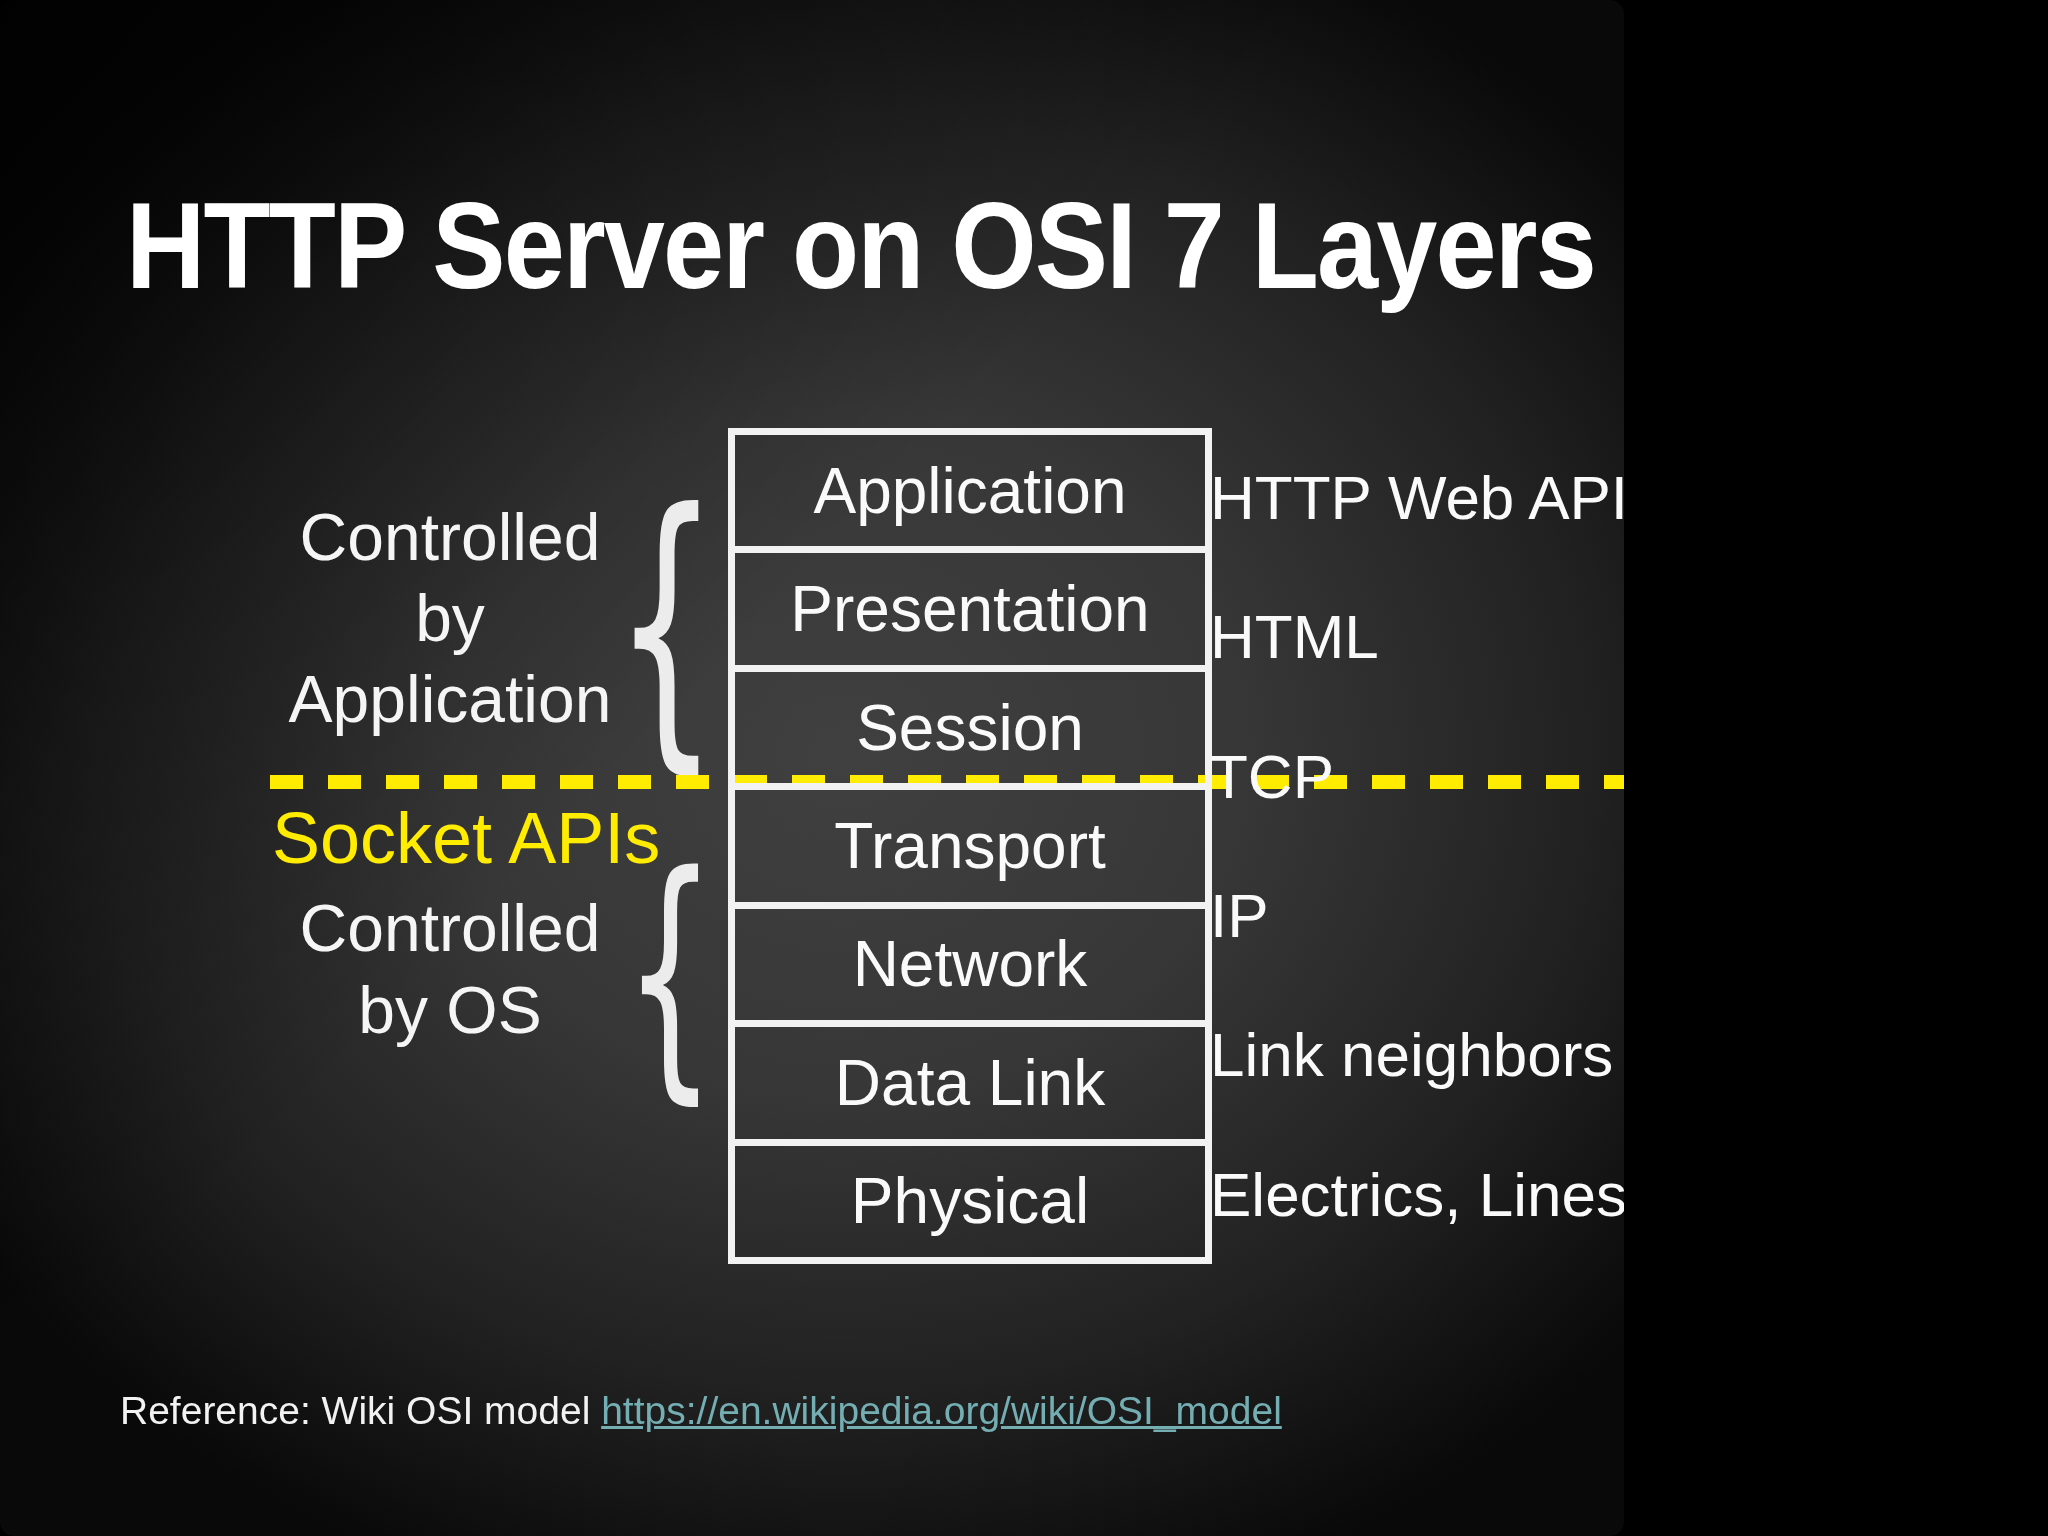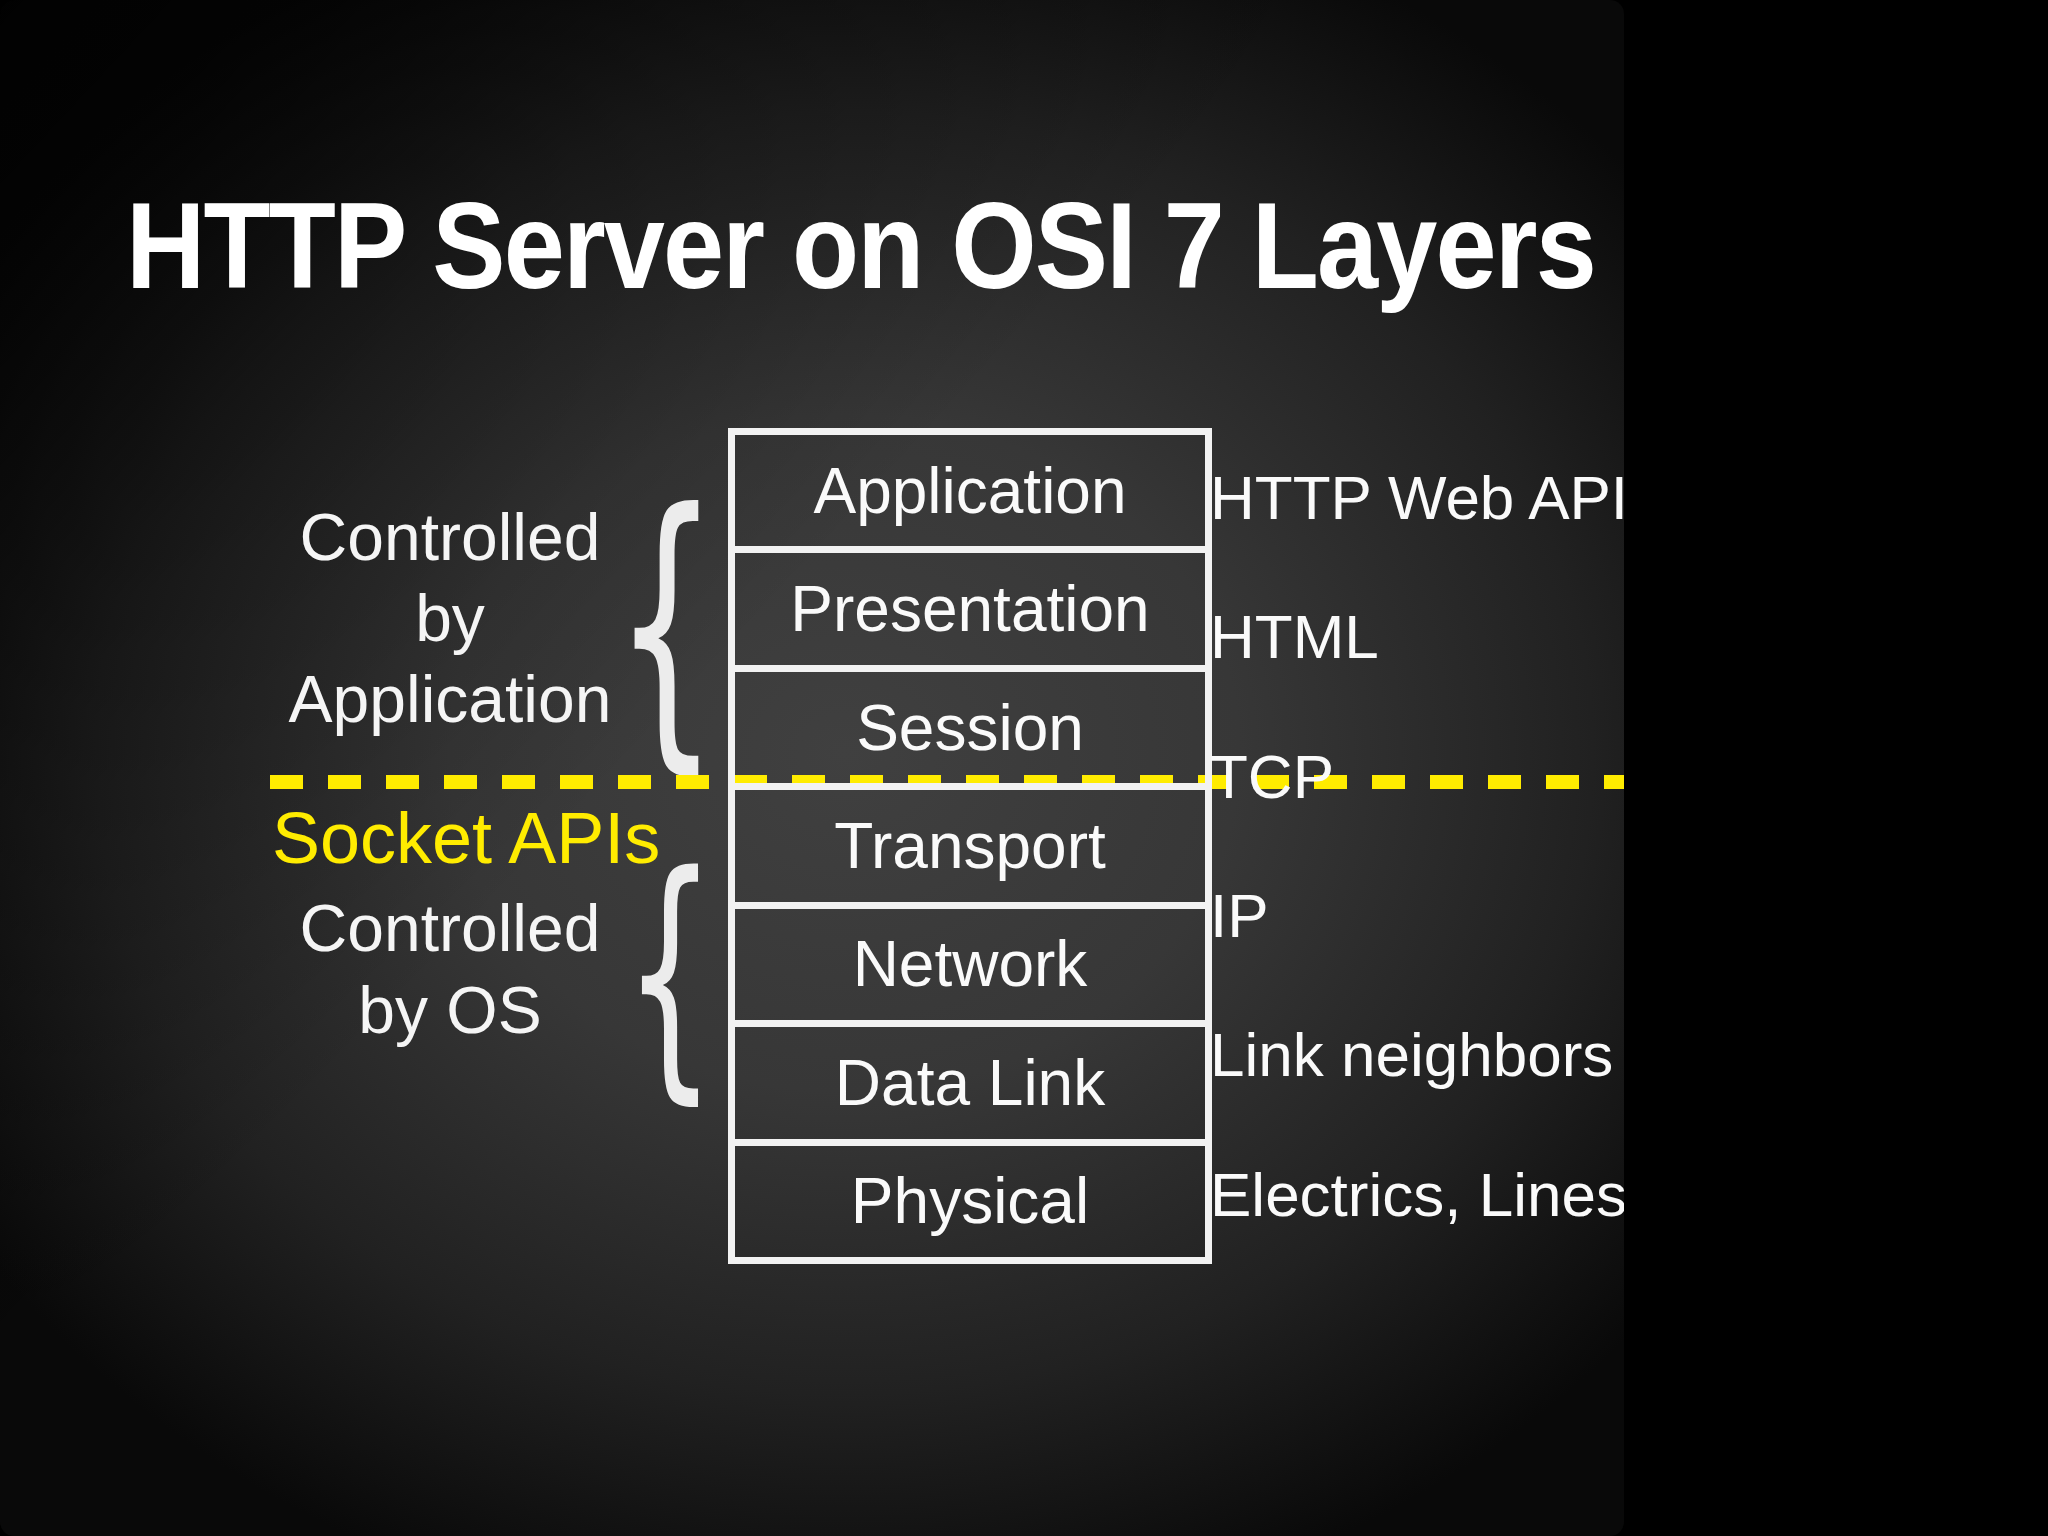--- a/index.html
+++ b/index.html
@@ -136,14 +136,17 @@
       <span>IP</span>
     </div>
     <div class="impl-row">
       <span>Link neighbors</span>
     </div>
     <div class="impl-row">
       <span>Electrics, Lines</span>
     </div>
   </div>
 
+  <div class="footer">
+    <span>Reference: Wiki OSI model </span><a>https://en.wikipedia.org/wiki/OSI_model</a>
+  </div>
 
 </div>
 
 </body></html>

